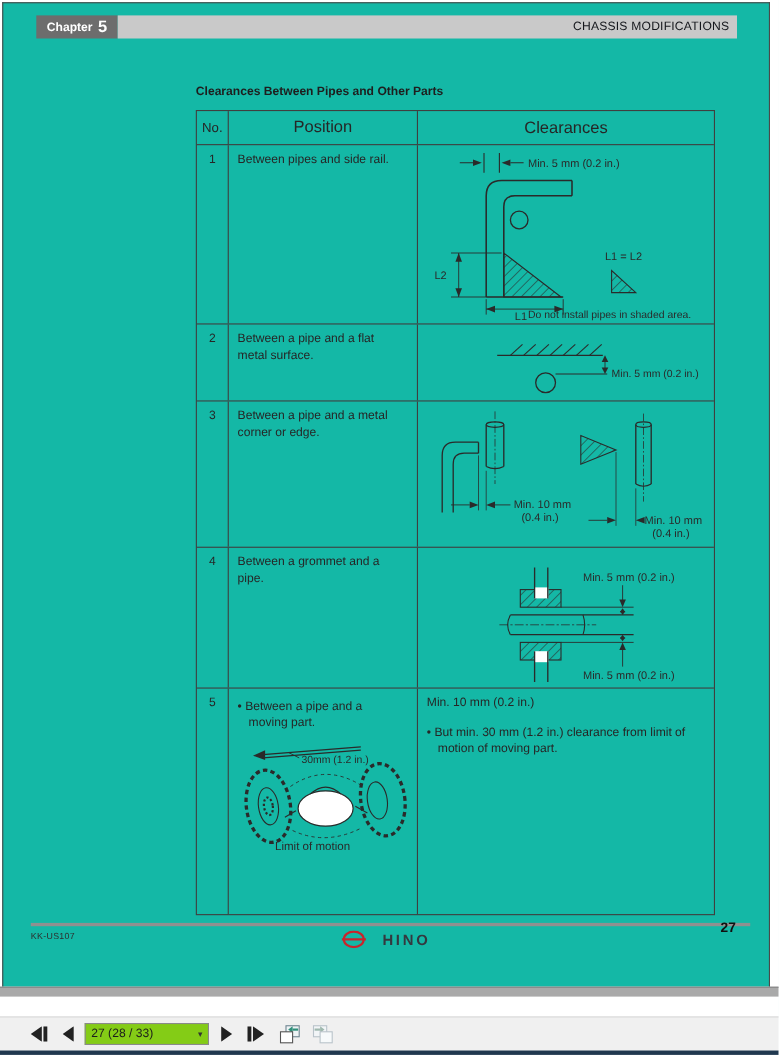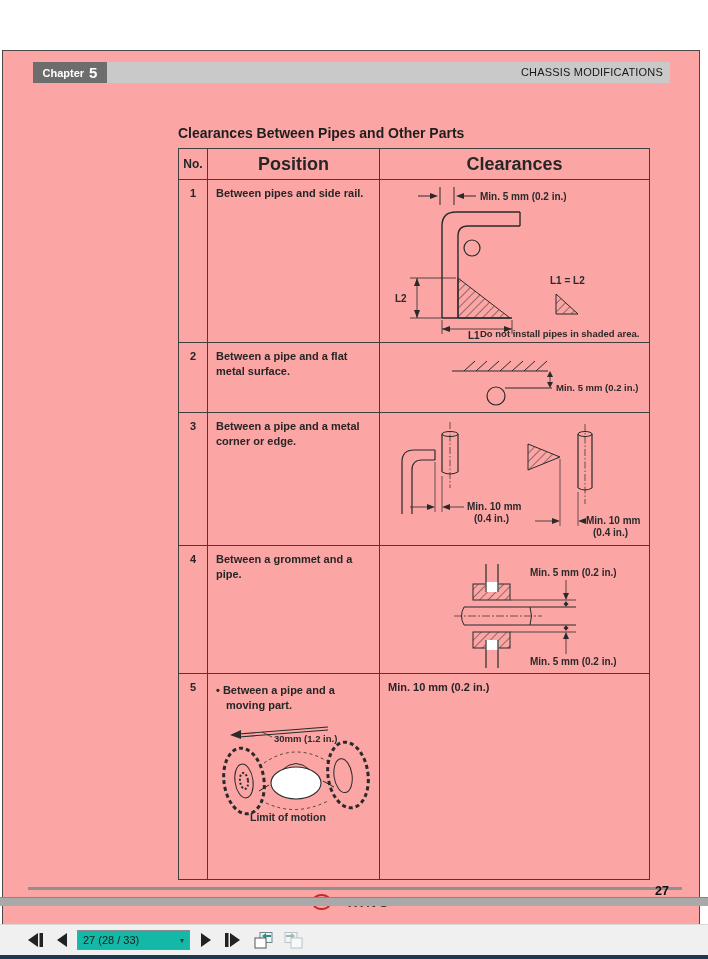--- a/index.html
+++ b/index.html
@@ -1,41 +1,41 @@
 <!DOCTYPE html>
 <html><head>
 <meta charset="utf-8">
 <style>
   html,body{margin:0;padding:0;background:#fff;}
   .app{position:relative;width:708px;height:959px;background:#fff;overflow:hidden;
        font-family:"Liberation Sans",sans-serif;color:#262626;}
   
-  .page{position:absolute;left:2px;top:2px;width:698px;height:895px;background:#fca5a5;
-        border:1px solid #4a4a4a;border-bottom:none;box-sizing:border-box;margin-top:48px;}
+  .page{position:absolute;left:2px;top:2px;width:698px;height:895px;background:#14b8a6;
+        border:1px solid #4a4a4a;border-bottom:none;box-sizing:border-box;}
   .chapter-box{position:absolute;left:30px;top:11px;width:74px;height:21px;background:#6d6d6d;
         color:#fff;display:flex;align-items:center;justify-content:center;gap:5px;}
   .chapter-box .lbl{font-size:11px;font-weight:bold;}
   .chapter-box .num{font-size:15px;font-weight:bold;}
   .header-bar{position:absolute;left:104px;top:11px;width:563px;height:21px;background:#c9c9c9;
         font-size:11px;font-weight:normal;color:#15171c;line-height:21px;text-align:right;
         padding-right:7px;box-sizing:border-box;letter-spacing:.2px;}
-  .doc-title{position:absolute;left:175px;top:74px;font-size:14px;font-weight:bold;color:#1e1e1e;}
+  .doc-title{position:absolute;left:175px;top:74px;font-size:11px;font-weight:bold;color:#1e1e1e;}
   
   .ctable{position:absolute;left:175px;top:97px;width:470px;border:1px solid #3f3f3f;}
-  .trow{display:flex;border-top:1px solid #3f3f3f;font-weight:bold;}
+  .trow{display:flex;border-top:1px solid #3f3f3f;}
   .trow:first-child{border-top:none;}
   .c-no{width:29px;flex:none;border-right:1px solid #3f3f3f;font-size:11px;text-align:center;
         padding-top:7px;box-sizing:border-box;}
   .c-pos{width:172px;flex:none;border-right:1px solid #3f3f3f;font-size:11px;line-height:1.35;
         padding:6px 13px 0 8px;box-sizing:border-box;}
   .c-clr{flex:1;position:relative;font-size:11px;}
   .thead{height:30px;}
   .thead .c-no,.thead .c-pos,.thead .c-clr{display:flex;align-items:center;justify-content:center;padding:0;}
   .thead .c-no{font-size:12px;}
-  .thead .c-pos,.thead .c-clr{font-size:18px;}
+  .thead .c-pos,.thead .c-clr{font-size:15px;}
   .r1{height:162px;} .r2{height:69px;} .r3{height:132px;} .r4{height:127px;} .r5{height:205px;}
   .dsvg{position:absolute;left:0;top:0;}
   svg text{font-family:"Liberation Sans",sans-serif;fill:#2a2a2a;}
   .bullet{padding-left:10px;text-indent:-10px;margin-top:3px;}
   .clr5-l1{padding:7px 8px 0 8px;}
   .clr5-l2{padding:14px 10px 0 18px;text-indent:-10px;line-height:1.35;}
   .wheelsvg{margin:6px 0 0 -4px;}
   
   .footer-rule{position:absolute;left:25px;top:836px;width:654px;height:3px;background:#909090;}
   .footer-code{position:absolute;left:25px;top:844px;font-size:8px;color:#2e2e2e;letter-spacing:.3px;}
@@ -44,21 +44,21 @@
   .footer-logo .brand{font-size:13.5px;font-weight:bold;color:#34383f;letter-spacing:2.5px;}
   .footer-page{position:absolute;right:30px;top:833px;font-size:12.5px;font-weight:bold;color:#111;}
   
   .hscroll-bar{position:absolute;left:0;top:897px;width:708px;height:9px;background:#a9a9a9;
         border-top:1px solid #868686;box-sizing:border-box;}
   .toolbar{position:absolute;left:0;top:924px;width:708px;height:31px;background:#f0f0f0;
         border-top:1px solid #d8d8d8;box-sizing:border-box;display:flex;align-items:center;}
   .tb-btn{display:flex;align-items:center;justify-content:center;cursor:default;}
   .b-first{margin-left:27px;} .b-prev{margin-left:13px;} .b-next{margin-left:11px;}
   .b-last{margin-left:12px;} .b-vprev{margin-left:13px;} .b-vnext{margin-left:9px;}
-  .combo{margin-left:9px;width:113px;height:20px;background:#14b8a6;border:1px solid #8a8a8a;
+  .combo{margin-left:9px;width:113px;height:20px;background:#84cc16;border:1px solid #8a8a8a;
         box-sizing:border-box;display:flex;align-items:center;font-size:11px;color:#1c1c1c;}
   .combo .val{flex:1;padding-left:5px;white-space:nowrap;overflow:hidden;}
   .combo .caret{width:14px;text-align:center;font-size:8px;color:#333;}
   .window-bottom{position:absolute;left:0;top:955px;width:708px;height:4px;background:#20384f;}
 </style>
 </head>
 <body>
 
 <div class="app">
 
@@ -270,20 +270,21 @@
             <path d="M70,51 Q84,38 98,51" fill="none" stroke="#2a2a2a" stroke-width="1"></path>
             <path d="M52,44 Q84,22 118,44" fill="none" stroke="#2a2a2a" stroke-width=".8" stroke-dasharray="3,3"></path>
             <path d="M54,84 Q84,98 116,82" fill="none" stroke="#2a2a2a" stroke-width=".8" stroke-dasharray="3,3"></path>
             <path d="M57,66 L47,72" stroke="#2a2a2a" stroke-width="1"></path>
             <path d="M111,62 L122,68" stroke="#2a2a2a" stroke-width="1"></path>
             <text x="38" y="102" font-size="10.5">Limit of motion</text>
           </svg>
         </div>
         <div class="c-clr">
           <div class="clr5-l1">Min. 10 mm (0.2 in.)</div>
+          <div class="clr5-l2">• But min. 30 mm (1.2 in.) clearance from limit of motion of  moving part.</div>
         </div>
       </div>
     </div>
 
     <div class="footer-rule"></div>
     <div class="footer-code">KK-US107</div>
     <div class="footer-logo">
       <svg width="23" height="16" viewBox="0 0 23 16">
         <ellipse cx="11" cy="8" rx="9" ry="7" fill="none" stroke="#c9252c" stroke-width="2"></ellipse>
         <line x1="0" y1="8" x2="22" y2="8" stroke="#c9252c" stroke-width="2.2"></line>

